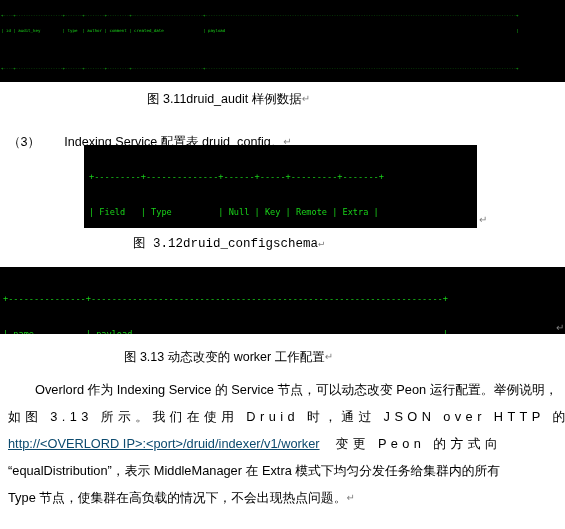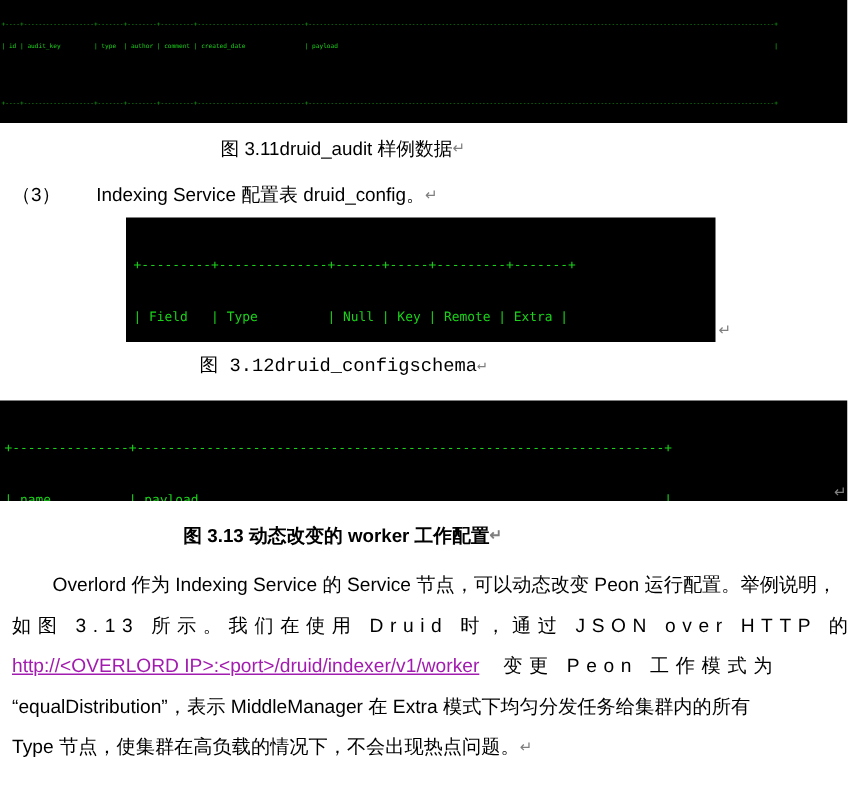--- a/index.html
+++ b/index.html
@@ -64,51 +64,51 @@
   .caption {
     position: absolute;
     width: 457px;
     text-align: center;
     font-size: 12.5px;
     color: #000;
     font-family: "Liberation Sans", sans-serif;
   }
   #cap-311 { top: 91px; }
   #cap-312 { top: 235px; font-family: Liberation Mono, monospace; }
-  #cap-313 { top: 349px; font-weight: bold; }
+  #cap-313 { top: 349px; }
   .pilcrow {
     color: #7f7f7f;
     font-size: 10px;
     vertical-align: 1px;
   }
 
   
   .para-line {
     position: absolute;
     left: 8px;
     width: 552px;
     font-size: 12.8px;
     color: #000;
     white-space: nowrap;
   }
-  #list-3 { top: 122px; font-size: 12.6px; }
+  #list-3 { top: 134px; font-size: 12.6px; }
   #list-3 .num { letter-spacing: 0px; }
   #list-3 .gap { display: inline-block; width: 24px; }
 
   #p-l1 { top: 382px; }
   #p-l2 { top: 409px; }
   #p-l3 { top: 436px; }
   #p-l4 { top: 463px; }
   #p-l5 { top: 490px; }
 
   
   .spaced-2 { letter-spacing: 4.4px; }
 
   .link {
-    color: #a21caf;
+    color: #0c4a6e;
     text-decoration: underline;
   }
   .indent { display: inline-block; width: 27px; }
   .w-sp-lg { display: inline-block; width: 16px; }
 </style>
 </head>
 <body>
 
 <div class="term" id="term-audit">
   <span class="ln rule">+----+-------------------+-------+--------+---------+-----------------------------+------------------------------------------------------------------------------------------------------------------------------+</span>
@@ -160,21 +160,21 @@
 
 <div class="para-line" id="p-l1">
   <span class="indent"></span><span>Overlord 作为 Indexing Service 的 Service 节点，可以动态改变 Peon 运行配置。举例说明，</span>
 </div>
 
 <div class="para-line spaced-2" id="p-l2">
   <span>如图 3.13 所示。我们在使用 Druid 时，通过 JSON over HTTP 的方式向</span>
 </div>
 
 <div class="para-line" id="p-l3">
-  <a class="link" href="#">http://&lt;OVERLORD IP&gt;:&lt;port&gt;/druid/indexer/v1/worker</a><span class="w-sp-lg"></span><span class="spaced-2">变更 Peon 工作模式为</span>
+  <a class="link" href="#">http://&lt;OVERLORD IP&gt;:&lt;port&gt;/druid/indexer/v1/worker</a><span class="w-sp-lg"></span><span class="spaced-2">变更 Peon 的方式向</span>
 </div>
 
 <div class="para-line" id="p-l4">
   <span>“equalDistribution”，表示 MiddleManager 在 Extra 模式下均匀分发任务给集群内的所有</span>
 </div>
 
 <div class="para-line" id="p-l5">
   <span>Type 节点，使集群在高负载的情况下，不会出现热点问题。</span><span class="pilcrow">↵</span>
 </div>
 

